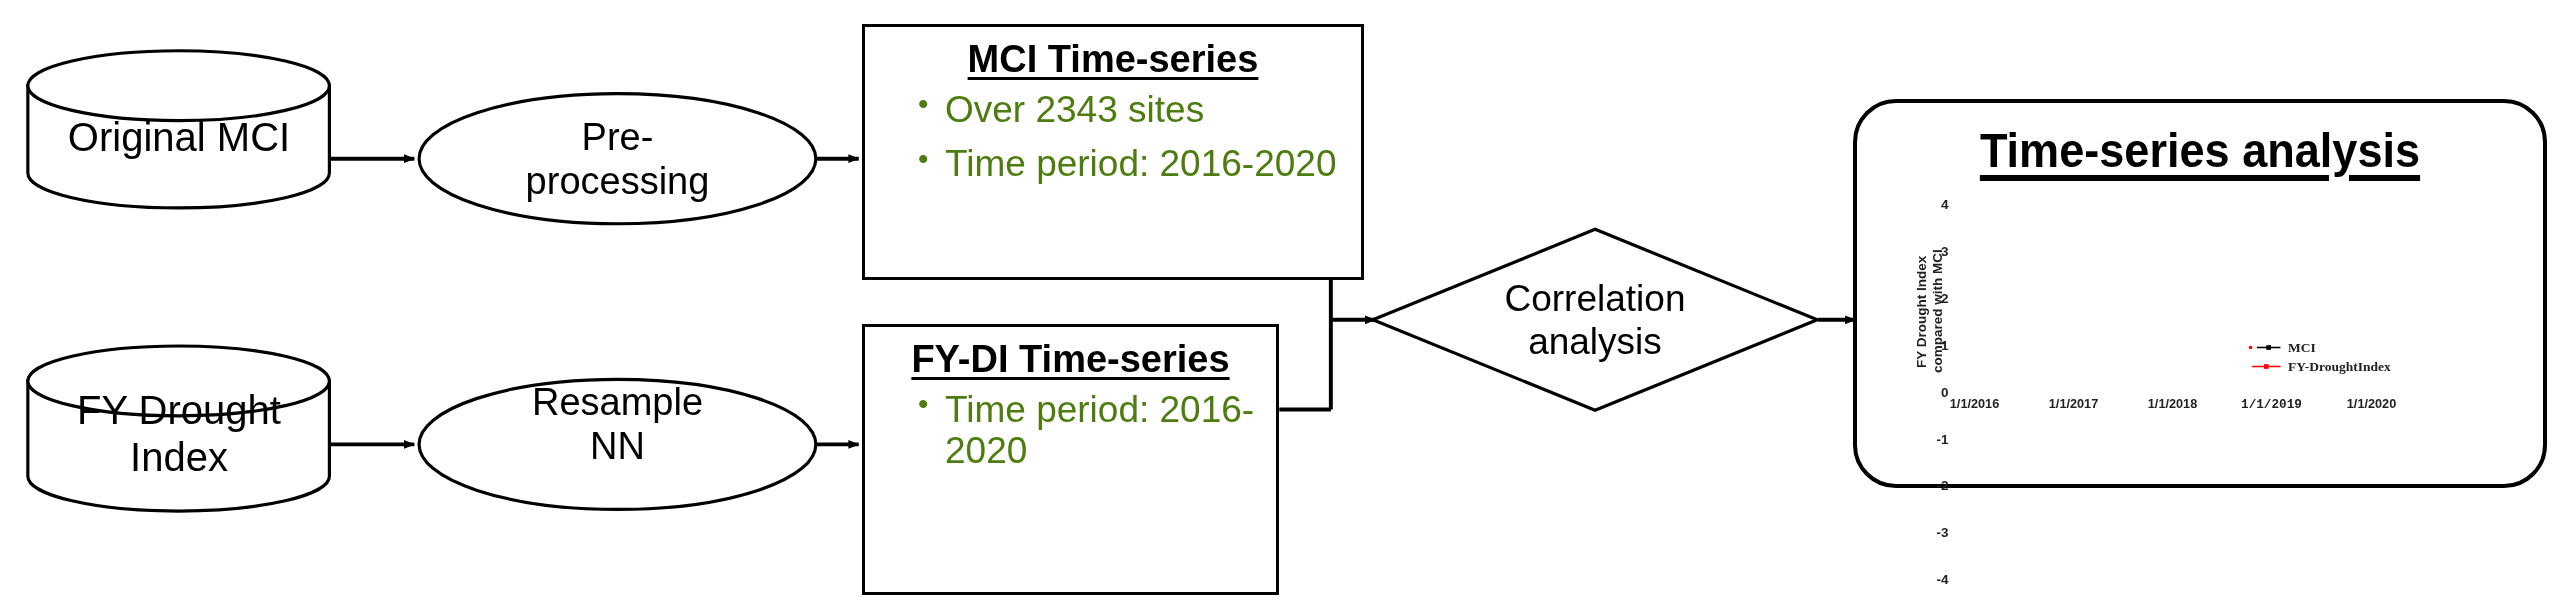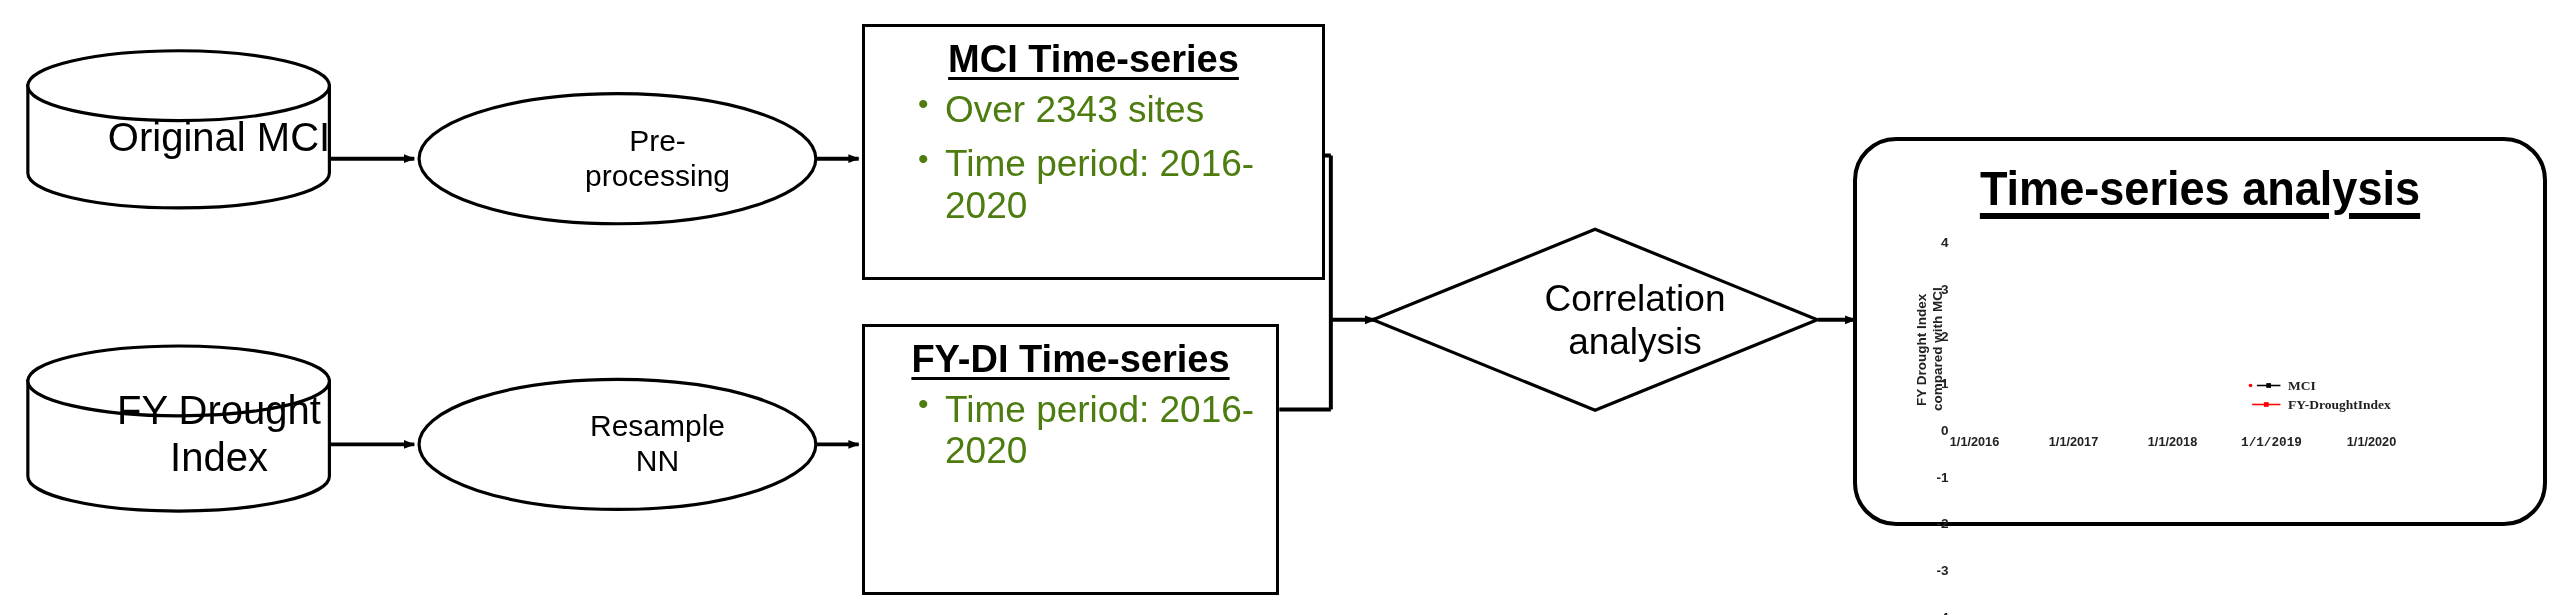--- a/index.html
+++ b/index.html
@@ -23,26 +23,25 @@
   .node-text {
     position: absolute;
     display: flex;
     align-items: center;
     justify-content: center;
     text-align: center;
     color: #000;
     line-height: 1.16;
     pointer-events: none;
     white-space: pre-line;
-    margin-left: 40px;
   }
   
   .cyl-label { font-size: 40px; }
   
-  .ell-label { font-size: 30px; }
+  .ell-label { font-size: 38px; }
   
   .dia-label { font-size: 37px; }
 
   
   .infobox {
     position: absolute;
     border: 3.2px solid #000;
     background: #fff;
     box-sizing: border-box;
   }
@@ -320,42 +319,42 @@
 </svg>
 
 <div class="node-text cyl-label" style="left:28px; top:102px; width:302px; height:71px;">Original MCI</div>
 
 <div class="node-text cyl-label" style="left:28px; top:390px; width:302px; height:87px;">FY Drought
 Index</div>
 
 <div class="node-text ell-label" style="left:451px; top:110px; width:333px; height:98px;">Pre-
 processing</div>
 
-<div class="node-text ell-label" style="left:451px; top:395px; width:333px; height:98px;">Resample
+<div class="node-text ell-label" style="left:451px; top:375px; width:333px; height:98px;">Resample
 NN</div>
 
 <div class="node-text dia-label" style="left:1444px; top:274px; width:302px; height:94px;">Correlation
 analysis</div>
 
-<div class="infobox" style="left:862px; top:24px; width:463px; height:256px;">
+<div class="infobox" style="left:862px; top:24px; width:502px; height:256px;">
   <div class="ib-title">MCI Time-series</div>
   <ul>
     <li>Over 2343 sites</li>
     <li>Time period: 2016-2020</li>
   </ul>
 </div>
 
 <div class="infobox" style="left:862px; top:324px; width:417px; height:271px;">
   <div class="ib-title">FY-DI Time-series</div>
   <ul>
     <li>Time period: 2016-2020</li>
   </ul>
 </div>
 
-<div class="result-panel" style="left:1853px; top:99px; width:694px; height:389px;margin-top:38px;">
+<div class="result-panel" style="left:1853px; top:99px; width:694px; height:389px;">
 
   <div class="result-title" style="top:19px;">Time-series analysis</div>
 
   <div class="chart-wrap" style="left:0px; top:0px; width:694px; height:389px;">
 
     <div class="axis-label-y" style="left:57px; top:117px; height:183px; width:35px;">FY Drought Index
 compared with MCI</div>
 
     <div class="ytick" style="left:71px; top:94px;">4</div>
     <div class="ytick" style="left:71px; top:141px;">3</div>

